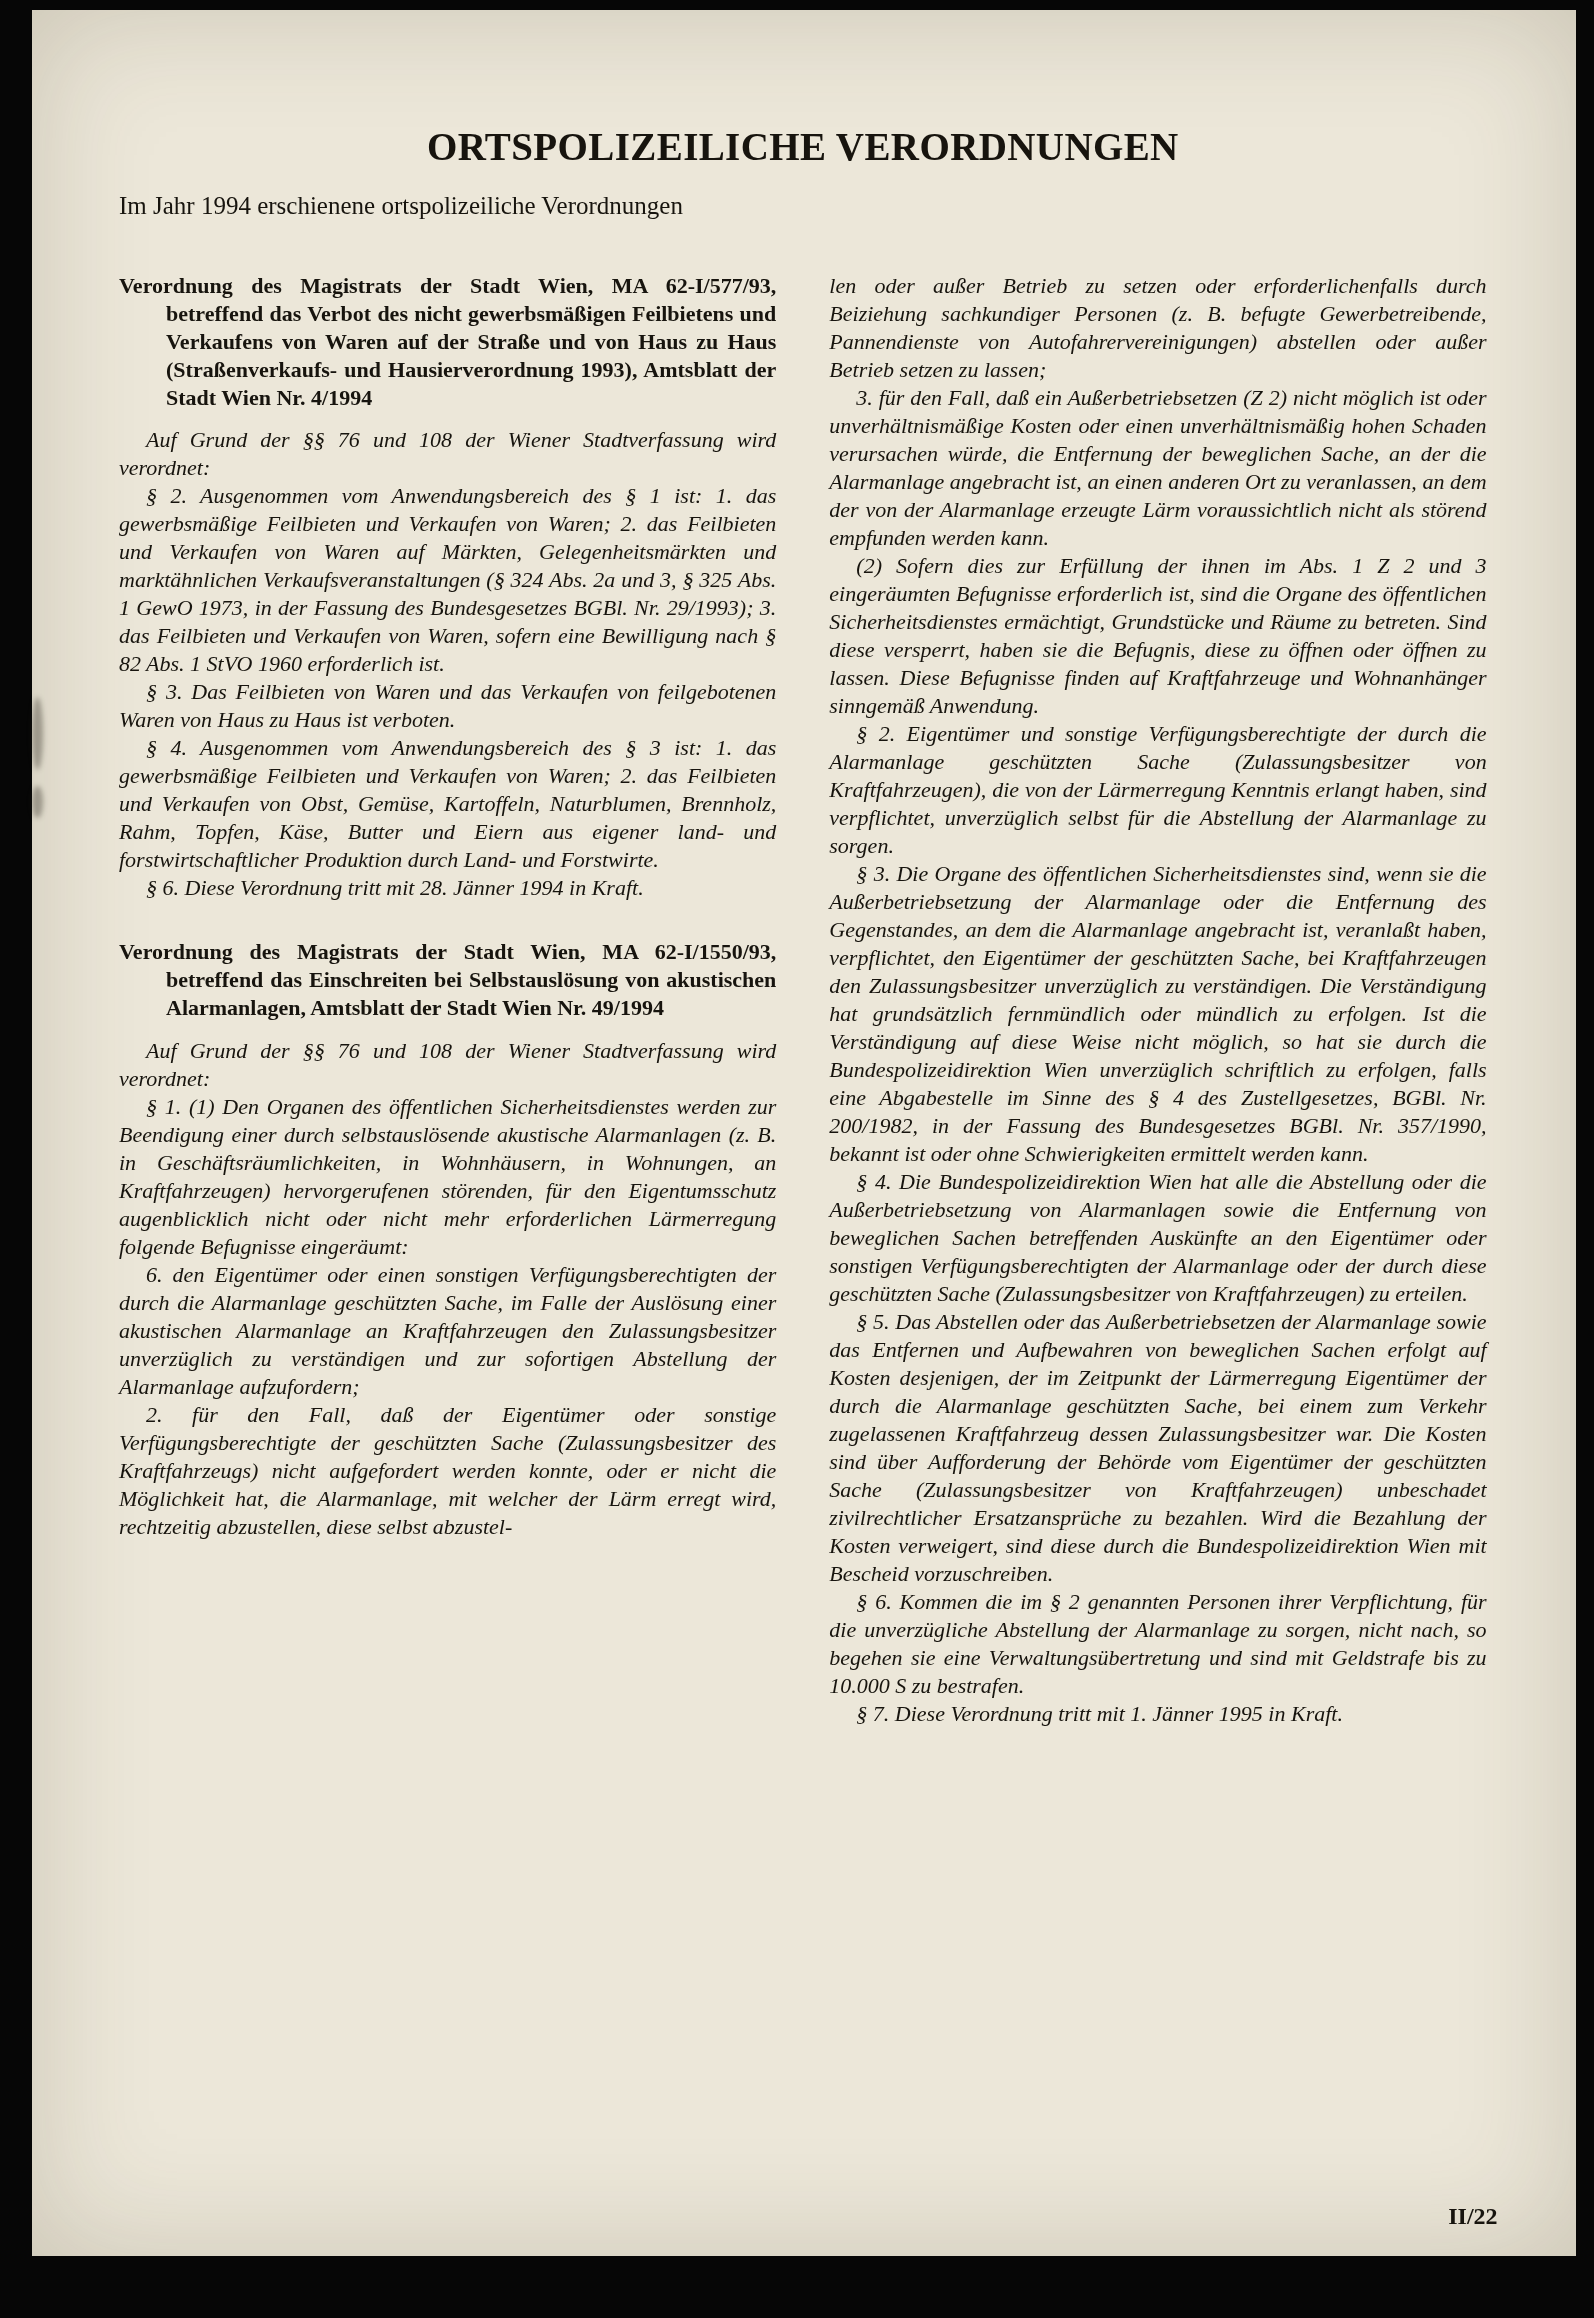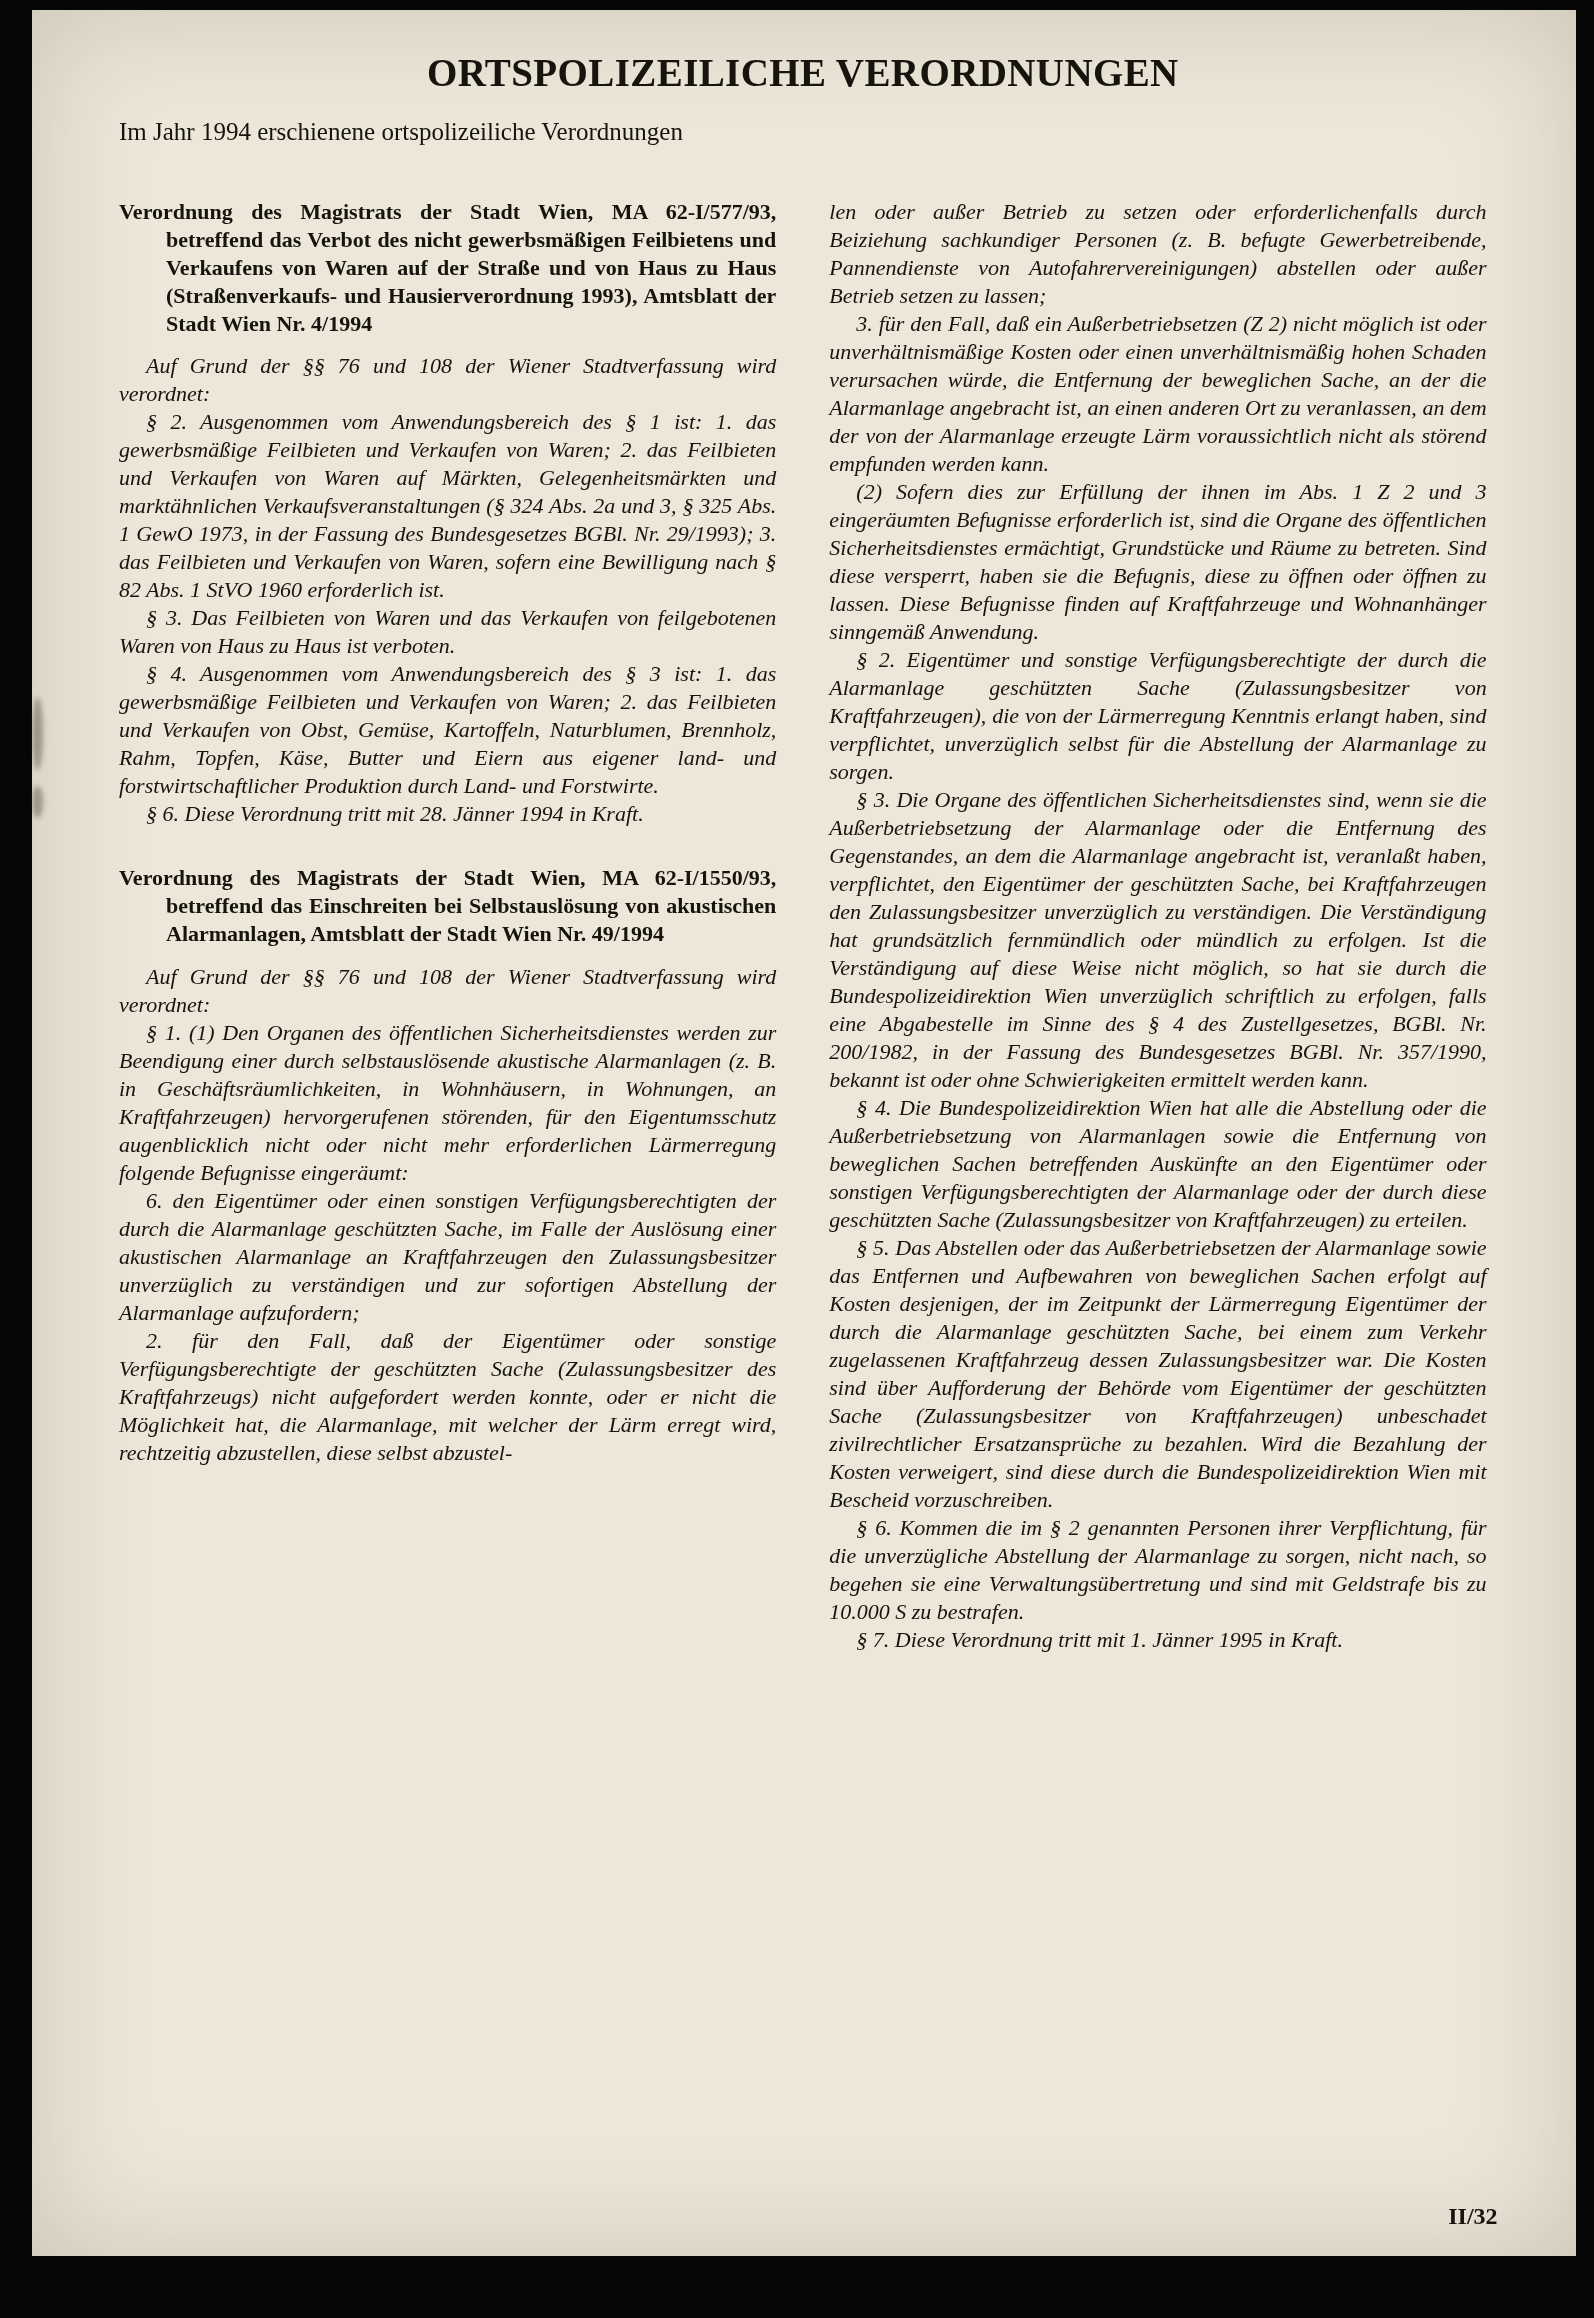--- a/index.html
+++ b/index.html
@@ -25,21 +25,21 @@
   .scan-artifact {
     position: absolute;
     left: 0; width: 11.3px; height: 73px;
     background: rgba(40,35,25,0.35);
     border-radius: 50%;
     filter: blur(2.4px);
   }
   .scan-artifact.a1 { top: 687px; }
   .scan-artifact.a2 { top: 776px; height: 32px; }
   .content {
-    padding: 42px 89px 0 87px;
+    padding: 116px 89px 0 87px;
   }
   h1.doc-title {
     margin: 0;
     font-size: 39px;
     line-height: 1.1;
     font-weight: 700;
     text-align: center;
     letter-spacing: 0.4px;
   }
   .doc-subtitle {
@@ -119,16 +119,16 @@
           <p class="body">§ 3. Die Organe des öffentlichen Sicherheitsdienstes sind, wenn sie die Außerbetriebsetzung der Alarmanlage oder die Entfernung des Gegenstandes, an dem die Alarmanlage angebracht ist, veranlaßt haben, verpflichtet, den Eigentümer der geschützten Sache, bei Kraftfahrzeugen den Zulassungsbesitzer unverzüglich zu verständigen. Die Verständigung hat grundsätzlich fernmündlich oder mündlich zu erfolgen. Ist die Verständigung auf diese Weise nicht möglich, so hat sie durch die Bundespolizeidirektion Wien unverzüglich schriftlich zu erfolgen, falls eine Abgabestelle im Sinne des § 4 des Zustellgesetzes, BGBl. Nr. 200/1982, in der Fassung des Bundesgesetzes BGBl. Nr. 357/1990, bekannt ist oder ohne Schwierigkeiten ermittelt werden kann.</p>
           <p class="body">§ 4. Die Bundespolizeidirektion Wien hat alle die Abstellung oder die Außerbetriebsetzung von Alarmanlagen sowie die Entfernung von beweglichen Sachen betreffenden Auskünfte an den Eigentümer oder sonstigen Verfügungsberechtigten der Alarmanlage oder der durch diese geschützten Sache (Zulassungsbesitzer von Kraftfahrzeugen) zu erteilen.</p>
           <p class="body">§ 5. Das Abstellen oder das Außerbetriebsetzen der Alarmanlage sowie das Entfernen und Aufbewahren von beweglichen Sachen erfolgt auf Kosten desjenigen, der im Zeitpunkt der Lärmerregung Eigentümer der durch die Alarmanlage geschützten Sache, bei einem zum Verkehr zugelassenen Kraftfahrzeug dessen Zulassungsbesitzer war. Die Kosten sind über Aufforderung der Behörde vom Eigentümer der geschützten Sache (Zulassungsbesitzer von Kraftfahrzeugen) unbeschadet zivilrechtlicher Ersatzansprüche zu bezahlen. Wird die Bezahlung der Kosten verweigert, sind diese durch die Bundespolizeidirektion Wien mit Bescheid vorzuschreiben.</p>
           <p class="body">§ 6. Kommen die im § 2 genannten Personen ihrer Verpflichtung, für die unverzügliche Abstellung der Alarmanlage zu sorgen, nicht nach, so begehen sie eine Verwaltungsübertretung und sind mit Geldstrafe bis zu 10.000 S zu bestrafen.</p>
           <p class="body">§ 7. Diese Verordnung tritt mit 1. Jänner 1995 in Kraft.</p>
         </div>
 
       </div>
     </div>
 
-    <div class="pagenum">II/32</div>
+    <div class="pagenum">II/22</div>
   </div>
 </div>
 
 
 </body></html>

